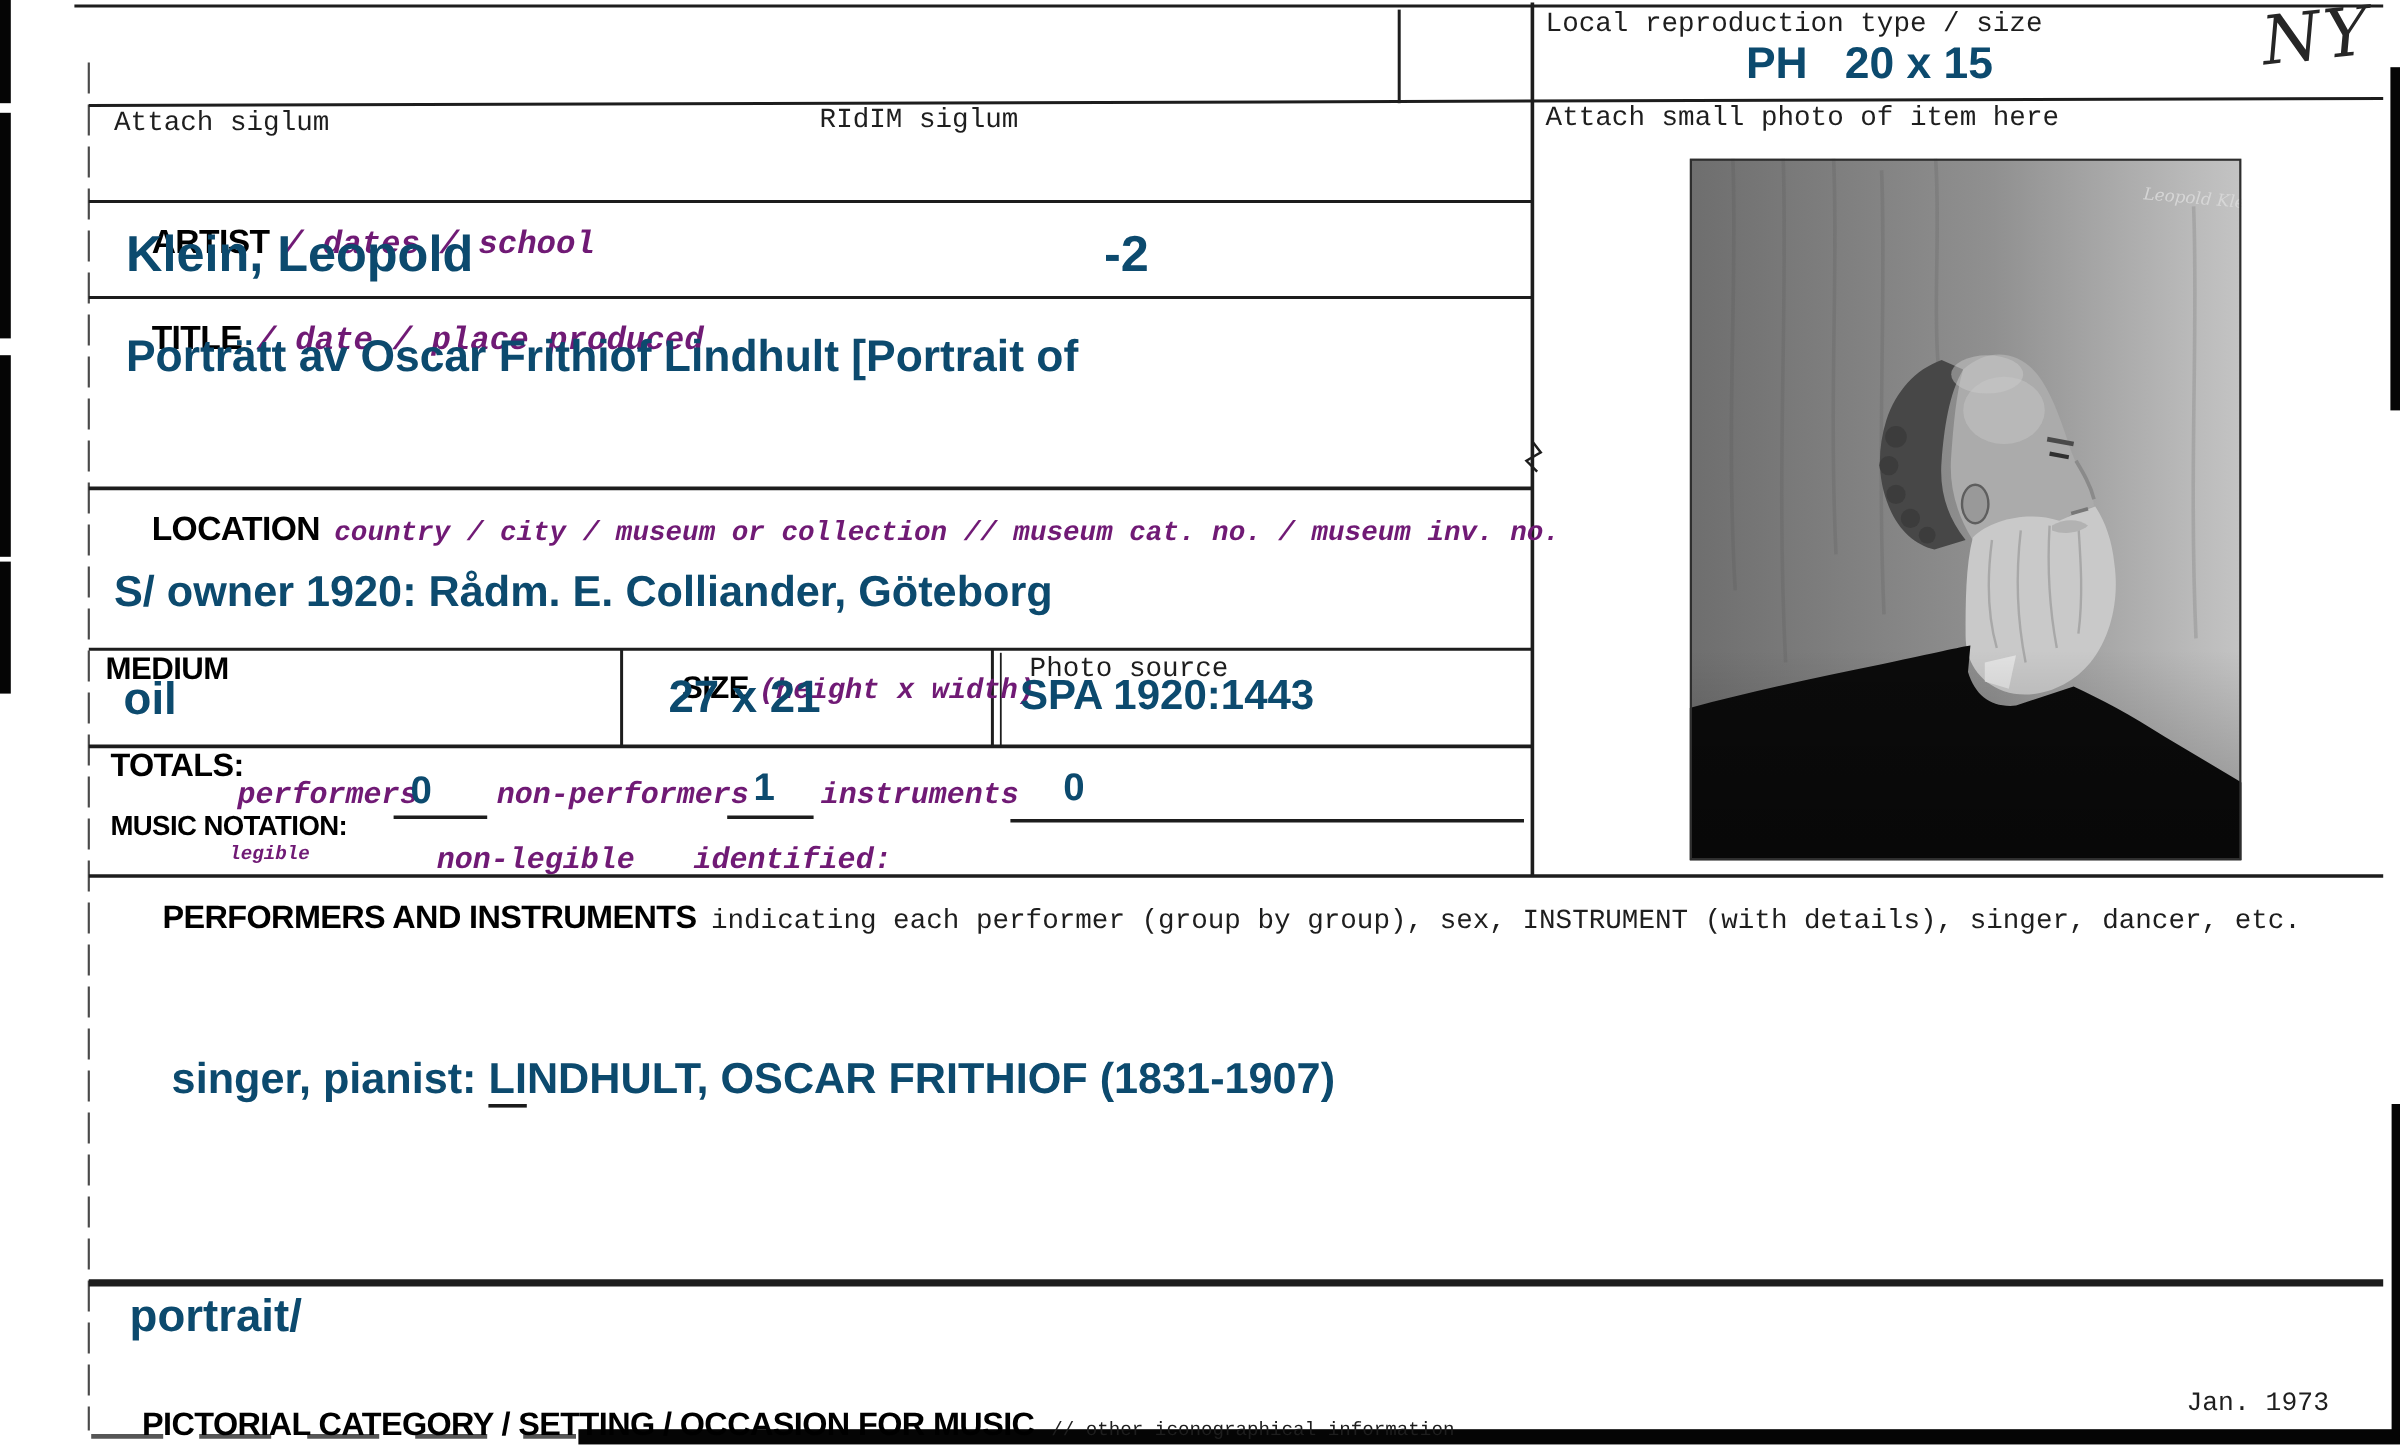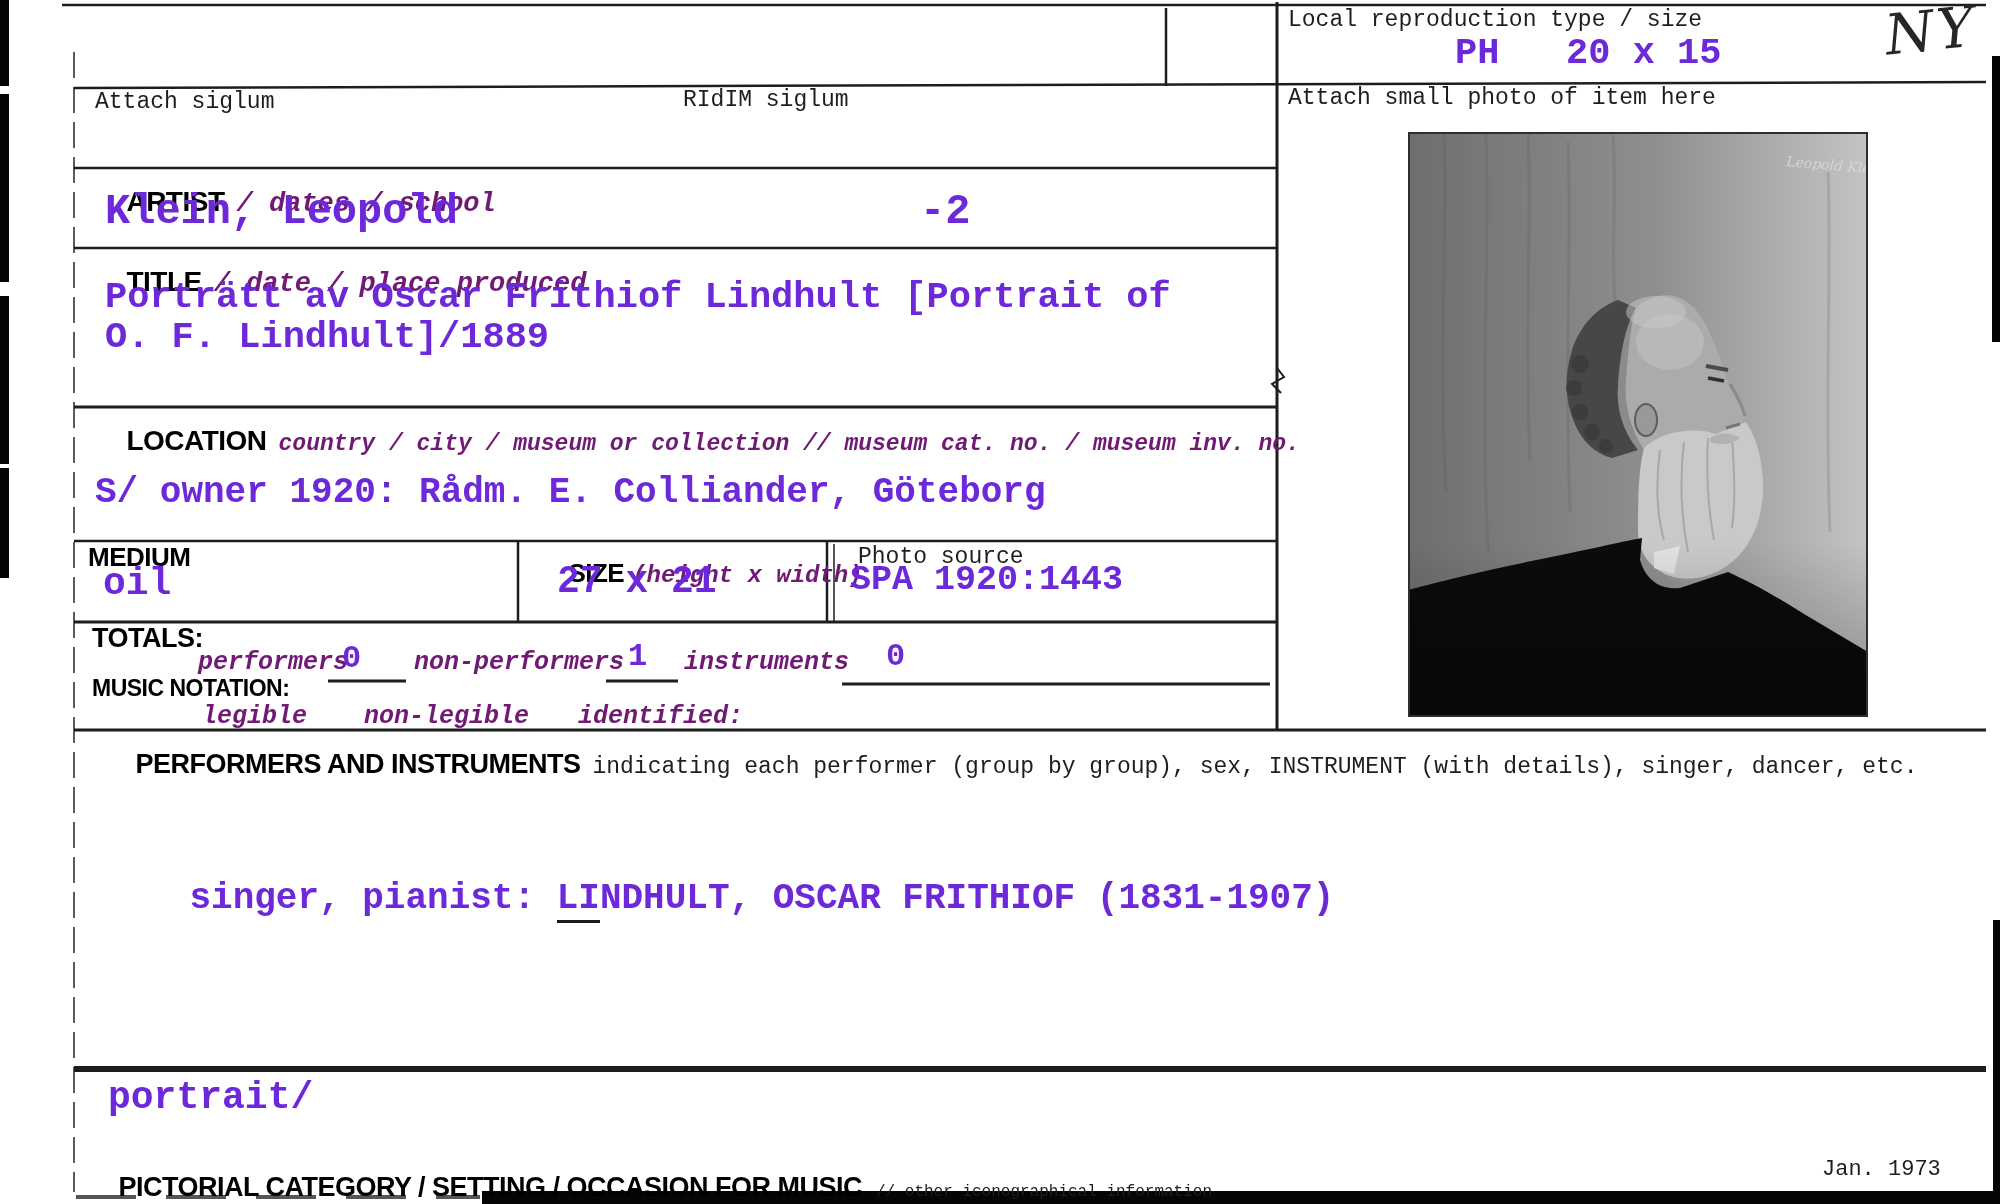--- a/index.html
+++ b/index.html
@@ -1,21 +1,21 @@
 <!DOCTYPE html>
 <html><head>
 <meta charset="utf-8">
 <style>
   html,body{margin:0;padding:0;background:#ffffff;}
   .card{position:relative;width:2000px;height:1204px;background:#ffffff;overflow:hidden;
         font-family:"Liberation Mono", monospace;color:#1b1b1b;}
   .abs{position:absolute;white-space:pre;line-height:1.05;}
   
   .t-sm{font-family:"Liberation Mono",monospace;font-size:23px;font-weight:400;color:#1e1e1e;}
-  .t-val{font-family:Liberation Mono, monospace;font-weight:700;color:#6d28d9;}
+  .t-val{font-family:Liberation Sans, sans-serif;font-weight:700;color:#0c4a6e;}
   
   .pcaps{font-family:"Liberation Sans",sans-serif;font-weight:700;letter-spacing:-0.5px;color:#000000;}
   .pital{font-family:"Liberation Mono",monospace;font-style:italic;font-weight:700;color:#701a75;}
   .desc{margin-left:12px;}
   .u{border-bottom:3.5px solid #1b1b1b;padding-bottom:1px;}
   .hand{font-family:"DejaVu Serif",serif;font-style:italic;font-weight:400;color:#262626;}
   svg{display:block;}
   .layer{position:absolute;left:0;top:0;}
 </style>
 </head>
@@ -70,21 +70,20 @@
   <div class="abs" style="left:88px;top:170px;">
     <span class="pcaps" style="font-size:28px;">ARTIST</span><span class="pital desc" style="font-size:27px;">/ dates / school</span>
   </div>
   <div class="abs t-val" style="left:105px;top:190px;font-size:42px;">Klein, Leopold</div>
   <div class="abs t-val" style="left:920px;top:190px;font-size:42px;">-2</div>
 
   <div class="abs" style="left:88px;top:250px;">
     <span class="pcaps" style="font-size:28px;">TITLE</span><span class="pital desc" style="font-size:27px;">/ date / place produced</span>
   </div>
   <div class="abs t-val" style="left:105px;top:278px;font-size:37px;">Porträtt av Oscar Frithiof Lindhult [Portrait of</div>
-  <div class="abs t-val" style="left:105px;top:318px;font-size:37px;">O. F. Lindhult]/1889</div>
 
   <div class="abs" style="left:88px;top:409px;">
     <span class="pcaps" style="font-size:28px;">LOCATION</span><span class="pital desc" style="font-size:23px;">country / city / museum or collection // museum cat. no. / museum inv. no.</span>
   </div>
   <div class="abs t-val" style="left:95px;top:474px;font-size:36px;">S/ owner 1920: Rådm. E. Colliander, Göteborg</div>
 
   <div class="abs pcaps" style="left:88px;top:544px;font-size:26px;">MEDIUM</div>
   <div class="abs t-val" style="left:103px;top:564px;font-size:38px;">oil</div>
 
   <div class="abs" style="left:530px;top:543px;">
@@ -97,21 +96,21 @@
 
   <div class="abs pcaps" style="left:92px;top:624px;font-size:27px;">TOTALS:</div>
   <div class="abs pital" style="left:198px;top:650px;font-size:25px;">performers</div>
   <div class="abs t-val" style="left:342px;top:642px;font-size:32px;">0</div>
   <div class="abs pital" style="left:414px;top:650px;font-size:25px;">non-performers</div>
   <div class="abs t-val" style="left:628px;top:640px;font-size:32px;">1</div>
   <div class="abs pital" style="left:684px;top:650px;font-size:25px;">instruments</div>
   <div class="abs t-val" style="left:886px;top:640px;font-size:32px;">0</div>
 
   <div class="abs pcaps" style="left:92px;top:676px;font-size:23px;">MUSIC NOTATION:</div>
-  <div class="abs pital" style="left:202px;top:704px;font-size:25px;">legible</div>
+  <div class="abs pital" style="left:191px;top:704px;font-size:16px;">legible</div>
   <div class="abs pital" style="left:364px;top:704px;font-size:25px;">non-legible</div>
   <div class="abs pital" style="left:578px;top:704px;font-size:25px;">identified:</div>
 
   <div class="abs" style="left:97px;top:733px;">
     <span class="pcaps" style="font-size:27px;">PERFORMERS AND INSTRUMENTS</span><span class="t-sm desc" style="white-space:pre;">indicating each performer (group by group), sex, INSTRUMENT (with details), singer, dancer, etc.</span>
   </div>
   <div class="abs t-val" style="left:103px;top:842px;font-size:36px;">
     <span>singer, pianist: </span><span class="u">LI</span><span>NDHULT, OSCAR FRITHIOF (1831-1907)</span>
   </div>
 

